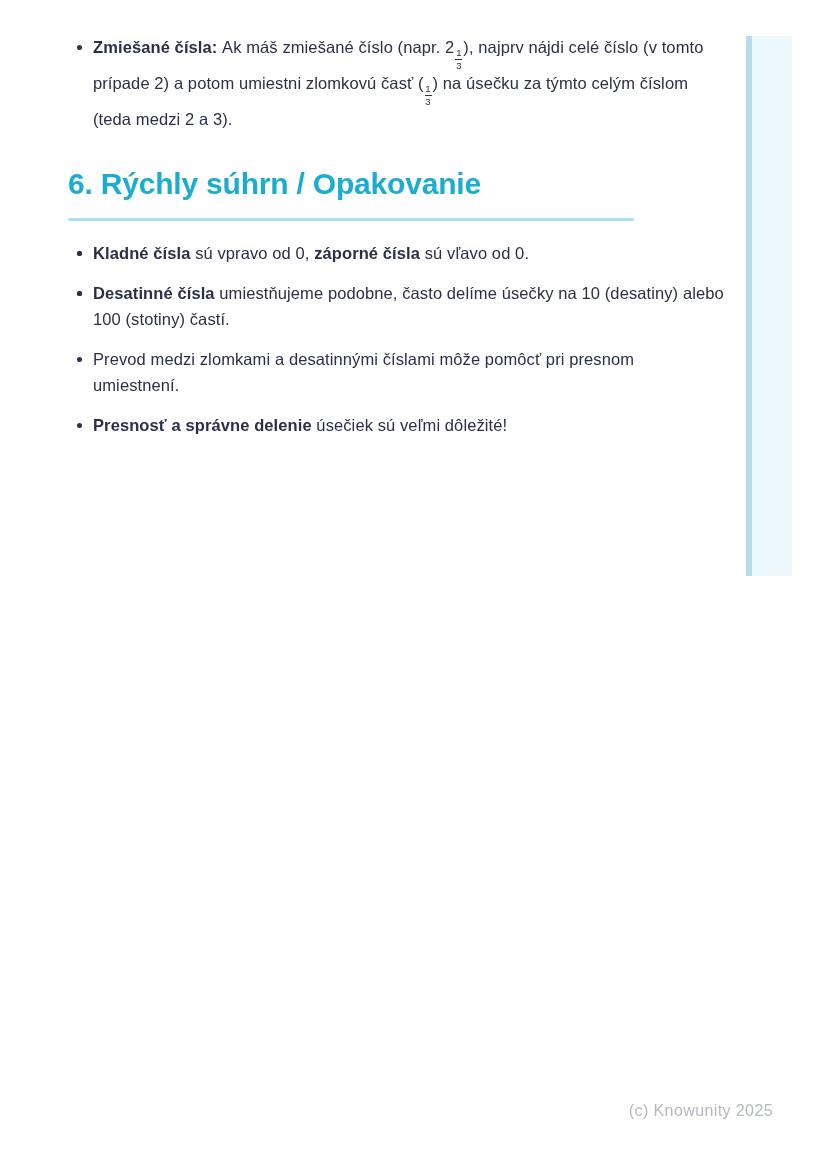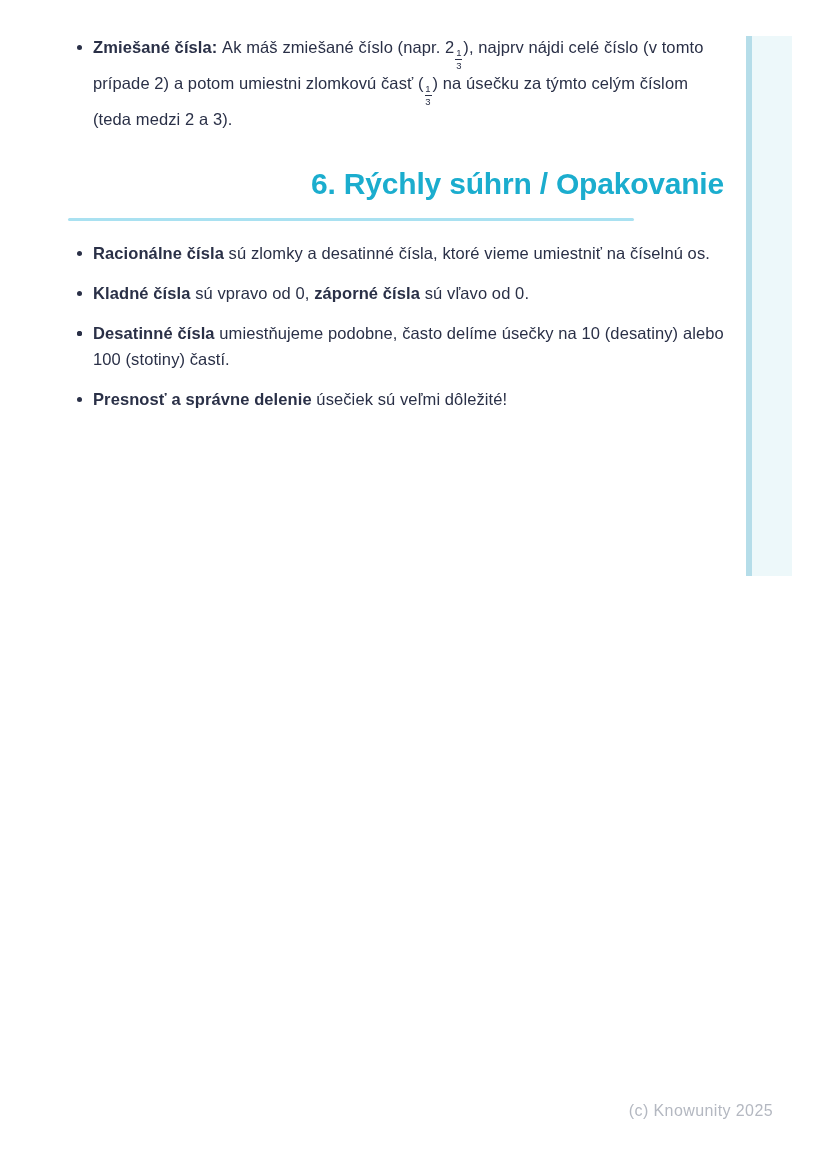--- a/index.html
+++ b/index.html
@@ -56,21 +56,20 @@
     background: var(--text);
   }
   .b { font-weight: bold; }
   h1.heading {
     margin: 33px 0 15px 0;
     font-size: 30px;
     line-height: 38px;
     font-weight: 700;
     color: var(--accent);
     letter-spacing: -0.2px;
-    text-align: right;
   }
   .divider {
     width: 566px;
     height: 3px;
     margin-top: 8px;
     background: var(--divider);
     border-radius: 2px;
   }
   ul.summary { margin-top: 19px; }
   .frac {
@@ -110,22 +109,23 @@
               <span class="bar"></span>
               <span class="den">3</span>
             </span><span class="r">) na úsečku za týmto celým číslom (teda medzi 2 a 3).</span></span></li>
       </ul>
 
     <h1 class="heading">6. Rýchly súhrn / Opakovanie</h1>
 
     <div class="divider"></div>
 
     <ul class="bullets summary">
-        <li><span class="dot"></span><span class="li-text"><span class="b">Racionálne čísla</span><span class="r"> sú zlomky a desatinné čísla, ktoré vieme umiestniť na číselnú os.</span></span></li>
+        <li><span class="dot"></span></li>
         <li><span class="dot"></span><span class="li-text"><span class="b">Kladné čísla</span><span class="r"> sú vpravo od 0, </span><span class="b">záporné čísla</span><span class="r"> sú vľavo od 0.</span></span></li>
         <li><span class="dot"></span></li>
         <li><span class="dot"></span><span class="li-text"><span class="b">Desatinné čísla</span><span class="r"> umiestňujeme podobne, často delíme úsečky na 10 (desatiny) alebo 100 (stotiny) častí.</span></span></li>
+        <li><span class="dot"></span><span class="li-text"><span class="r">Prevod medzi zlomkami a desatinnými číslami môže pomôcť pri presnom umiestnení.</span></span></li>
         <li><span class="dot"></span><span class="li-text"><span class="b">Presnosť a správne delenie</span><span class="r"> úsečiek sú veľmi dôležité!</span></span></li>
       </ul>
   </div>
 
   <div class="footer">(c) Knowunity 2025</div>
 </div>
 
 </body></html>

